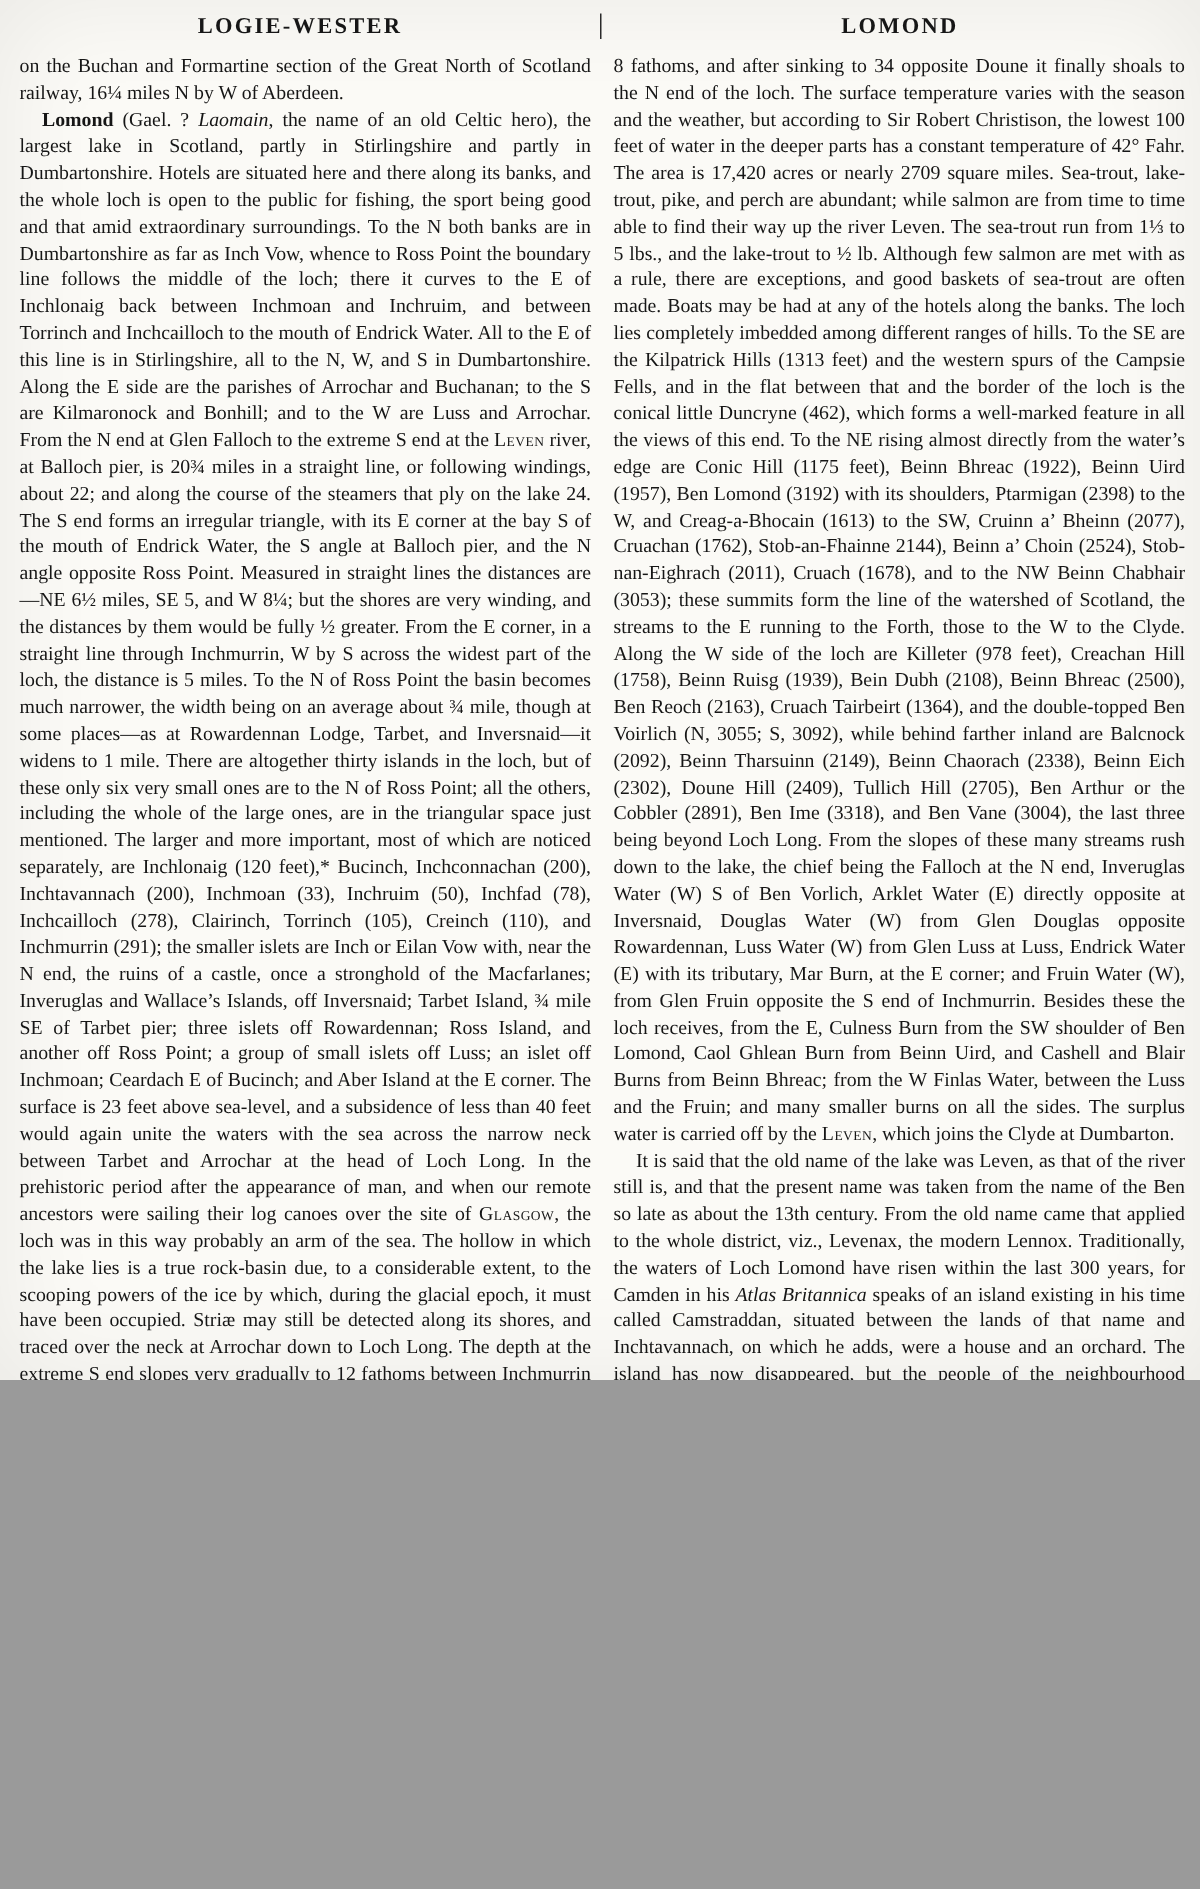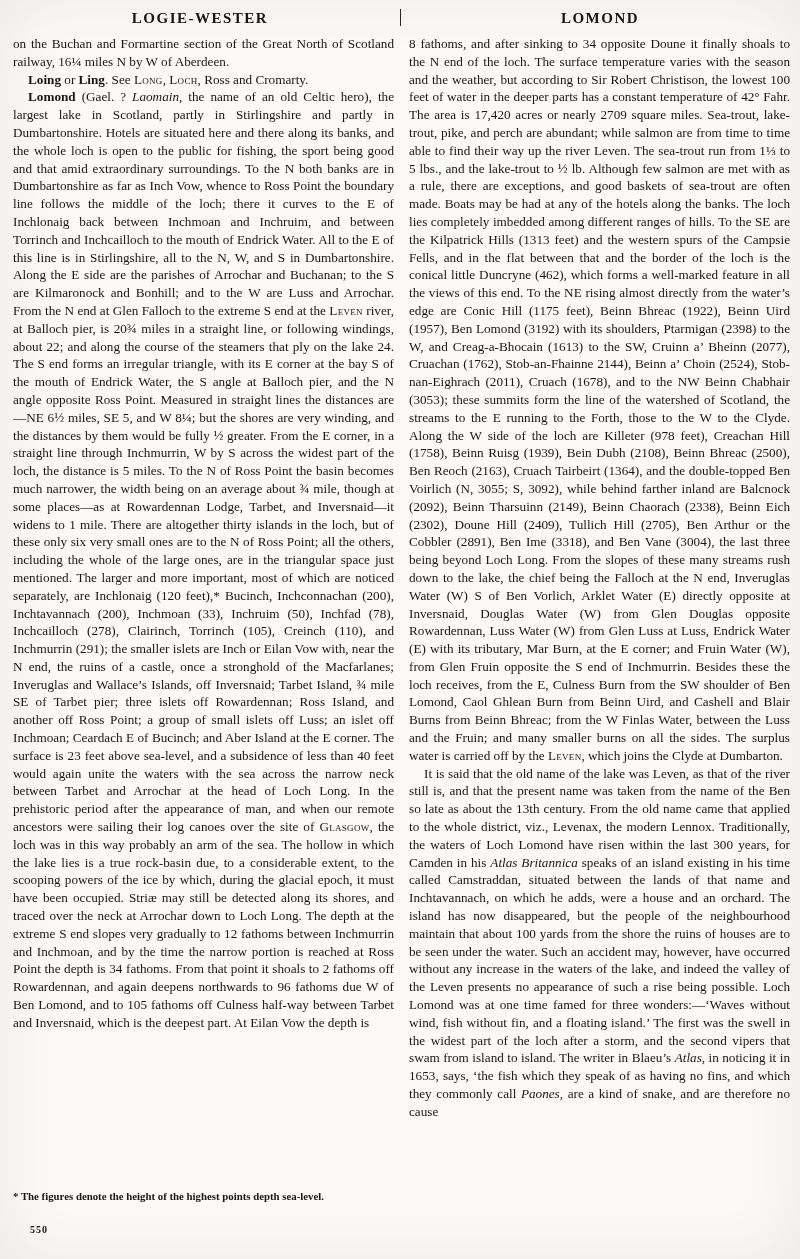--- a/index.html
+++ b/index.html
@@ -1,18 +1,18 @@
 <!DOCTYPE html>
 <html><head>
 <meta charset="utf-8">
 <style>
   * { box-sizing: border-box; }
   html, body { margin: 0; padding: 0; background: #9a9a9a; }
   .page {
-    width: 800px; height: 1259px;
+    width: 800px; height: 920px;
     position: relative; overflow: hidden;
     margin: 0 auto;
     background: #fbfaf6;
     box-shadow: inset 0 0 70px rgba(0,0,0,0.07);
     color: #161616;
     font-family: "Liberation Serif", "DejaVu Serif", serif;
   }
   .header-row { display: flex; padding-top: 10px; position: relative; }
   .header {
     width: 50%; text-align: center;
@@ -52,21 +52,20 @@
 
   <div class="header-row">
     <div class="header">LOGIE-WESTER</div>
     <div class="header-divider"></div>
     <div class="header">LOMOND</div>
   </div>
 
   <div class="columns">
     <div class="col" id="left-col">
         <p class="para no-indent">on the Buchan and Formartine section of the Great North of Scotland railway, 16¼ miles N by W of Aberdeen.</p>
-        <p class="para"><b>Loing</b> or <b>Ling</b>. See <span class="sc">Long</span>, <span class="sc">Loch</span>, Ross and Cromarty.</p>
         <p class="para"><b>Lomond</b> (Gael. ? <i>Laomain</i>, the name of an old Celtic hero), the largest lake in Scotland, partly in Stirlingshire and partly in Dumbartonshire. Hotels are situated here and there along its banks, and the whole loch is open to the public for fishing, the sport being good and that amid extraordinary surroundings. To the N both banks are in Dumbartonshire as far as Inch Vow, whence to Ross Point the boundary line follows the middle of the loch; there it curves to the E of Inchlonaig back between Inchmoan and Inchruim, and between Torrinch and Inchcailloch to the mouth of Endrick Water. All to the E of this line is in Stirlingshire, all to the N, W, and S in Dumbartonshire. Along the E side are the parishes of Arrochar and Buchanan; to the S are Kilmaronock and Bonhill; and to the W are Luss and Arrochar. From the N end at Glen Falloch to the extreme S end at the <span class="sc">Leven</span> river, at Balloch pier, is 20¾ miles in a straight line, or following windings, about 22; and along the course of the steamers that ply on the lake 24. The S end forms an irregular triangle, with its E corner at the bay S of the mouth of Endrick Water, the S angle at Balloch pier, and the N angle opposite Ross Point. Measured in straight lines the distances are—NE 6½ miles, SE 5, and W 8¼; but the shores are very winding, and the distances by them would be fully ½ greater. From the E corner, in a straight line through Inchmurrin, W by S across the widest part of the loch, the distance is 5 miles. To the N of Ross Point the basin becomes much narrower, the width being on an average about ¾ mile, though at some places—as at Rowardennan Lodge, Tarbet, and Inversnaid—it widens to 1 mile. There are altogether thirty islands in the loch, but of these only six very small ones are to the N of Ross Point; all the others, including the whole of the large ones, are in the triangular space just mentioned. The larger and more important, most of which are noticed separately, are Inchlonaig (120 feet),* Bucinch, Inchconnachan (200), Inchtavannach (200), Inchmoan (33), Inchruim (50), Inchfad (78), Inchcailloch (278), Clairinch, Torrinch (105), Creinch (110), and Inchmurrin (291); the smaller islets are Inch or Eilan Vow with, near the N end, the ruins of a castle, once a stronghold of the Macfarlanes; Inveruglas and Wallace’s Islands, off Inversnaid; Tarbet Island, ¾ mile SE of Tarbet pier; three islets off Rowardennan; Ross Island, and another off Ross Point; a group of small islets off Luss; an islet off Inchmoan; Ceardach E of Bucinch; and Aber Island at the E corner. The surface is 23 feet above sea-level, and a subsidence of less than 40 feet would again unite the waters with the sea across the narrow neck between Tarbet and Arrochar at the head of Loch Long. In the prehistoric period after the appearance of man, and when our remote ancestors were sailing their log canoes over the site of <span class="sc">Glasgow</span>, the loch was in this way probably an arm of the sea. The hollow in which the lake lies is a true rock-basin due, to a considerable extent, to the scooping powers of the ice by which, during the glacial epoch, it must have been occupied. Striæ may still be detected along its shores, and traced over the neck at Arrochar down to Loch Long. The depth at the extreme S end slopes very gradually to 12 fathoms between Inchmurrin and Inchmoan, and by the time the narrow portion is reached at Ross Point the depth is 34 fathoms. From that point it shoals to 2 fathoms off Rowardennan, and again deepens northwards to 96 fathoms due W of Ben Lomond, and to 105 fathoms off Culness half-way between Tarbet and Inversnaid, which is the deepest part. At Eilan Vow the depth is</p>
       </div>
     <div class="col" id="right-col">
         <p class="para no-indent">8 fathoms, and after sinking to 34 opposite Doune it finally shoals to the N end of the loch. The surface temperature varies with the season and the weather, but according to Sir Robert Christison, the lowest 100 feet of water in the deeper parts has a constant temperature of 42° Fahr. The area is 17,420 acres or nearly 2709 square miles. Sea-trout, lake-trout, pike, and perch are abundant; while salmon are from time to time able to find their way up the river Leven. The sea-trout run from 1⅓ to 5 lbs., and the lake-trout to ½ lb. Although few salmon are met with as a rule, there are exceptions, and good baskets of sea-trout are often made. Boats may be had at any of the hotels along the banks. The loch lies completely imbedded among different ranges of hills. To the SE are the Kilpatrick Hills (1313 feet) and the western spurs of the Campsie Fells, and in the flat between that and the border of the loch is the conical little Duncryne (462), which forms a well-marked feature in all the views of this end. To the NE rising almost directly from the water’s edge are Conic Hill (1175 feet), Beinn Bhreac (1922), Beinn Uird (1957), Ben Lomond (3192) with its shoulders, Ptarmigan (2398) to the W, and Creag-a-Bhocain (1613) to the SW, Cruinn a’ Bheinn (2077), Cruachan (1762), Stob-an-Fhainne 2144), Beinn a’ Choin (2524), Stob-nan-Eighrach (2011), Cruach (1678), and to the NW Beinn Chabhair (3053); these summits form the line of the watershed of Scotland, the streams to the E running to the Forth, those to the W to the Clyde. Along the W side of the loch are Killeter (978 feet), Creachan Hill (1758), Beinn Ruisg (1939), Bein Dubh (2108), Beinn Bhreac (2500), Ben Reoch (2163), Cruach Tairbeirt (1364), and the double-topped Ben Voirlich (N, 3055; S, 3092), while behind farther inland are Balcnock (2092), Beinn Tharsuinn (2149), Beinn Chaorach (2338), Beinn Eich (2302), Doune Hill (2409), Tullich Hill (2705), Ben Arthur or the Cobbler (2891), Ben Ime (3318), and Ben Vane (3004), the last three being beyond Loch Long. From the slopes of these many streams rush down to the lake, the chief being the Falloch at the N end, Inveruglas Water (W) S of Ben Vorlich, Arklet Water (E) directly opposite at Inversnaid, Douglas Water (W) from Glen Douglas opposite Rowardennan, Luss Water (W) from Glen Luss at Luss, Endrick Water (E) with its tributary, Mar Burn, at the E corner; and Fruin Water (W), from Glen Fruin opposite the S end of Inchmurrin. Besides these the loch receives, from the E, Culness Burn from the SW shoulder of Ben Lomond, Caol Ghlean Burn from Beinn Uird, and Cashell and Blair Burns from Beinn Bhreac; from the W Finlas Water, between the Luss and the Fruin; and many smaller burns on all the sides. The surplus water is carried off by the <span class="sc">Leven</span>, which joins the Clyde at Dumbarton.</p>
         <p class="para">It is said that the old name of the lake was Leven, as that of the river still is, and that the present name was taken from the name of the Ben so late as about the 13th century. From the old name came that applied to the whole district, viz., Levenax, the modern Lennox. Traditionally, the waters of Loch Lomond have risen within the last 300 years, for Camden in his <i>Atlas Britannica</i> speaks of an island existing in his time called Camstraddan, situated between the lands of that name and Inchtavannach, on which he adds, were a house and an orchard. The island has now disappeared, but the people of the neighbourhood maintain that about 100 yards from the shore the ruins of houses are to be seen under the water. Such an accident may, however, have occurred without any increase in the waters of the lake, and indeed the valley of the Leven presents no appearance of such a rise being possible. Loch Lomond was at one time famed for three wonders:—‘Waves without wind, fish without fin, and a floating island.’ The first was the swell in the widest part of the loch after a storm, and the second vipers that swam from island to island. The writer in Blaeu’s <i>Atlas</i>, in noticing it in 1653, says, ‘the fish which they speak of as having no fins, and which they commonly call <i>Paones</i>, are a kind of snake, and are therefore no cause</p>
       </div>
   </div>
 
   <div class="footnote">* The figures denote the height of the highest points depth sea-level.</div>
 

